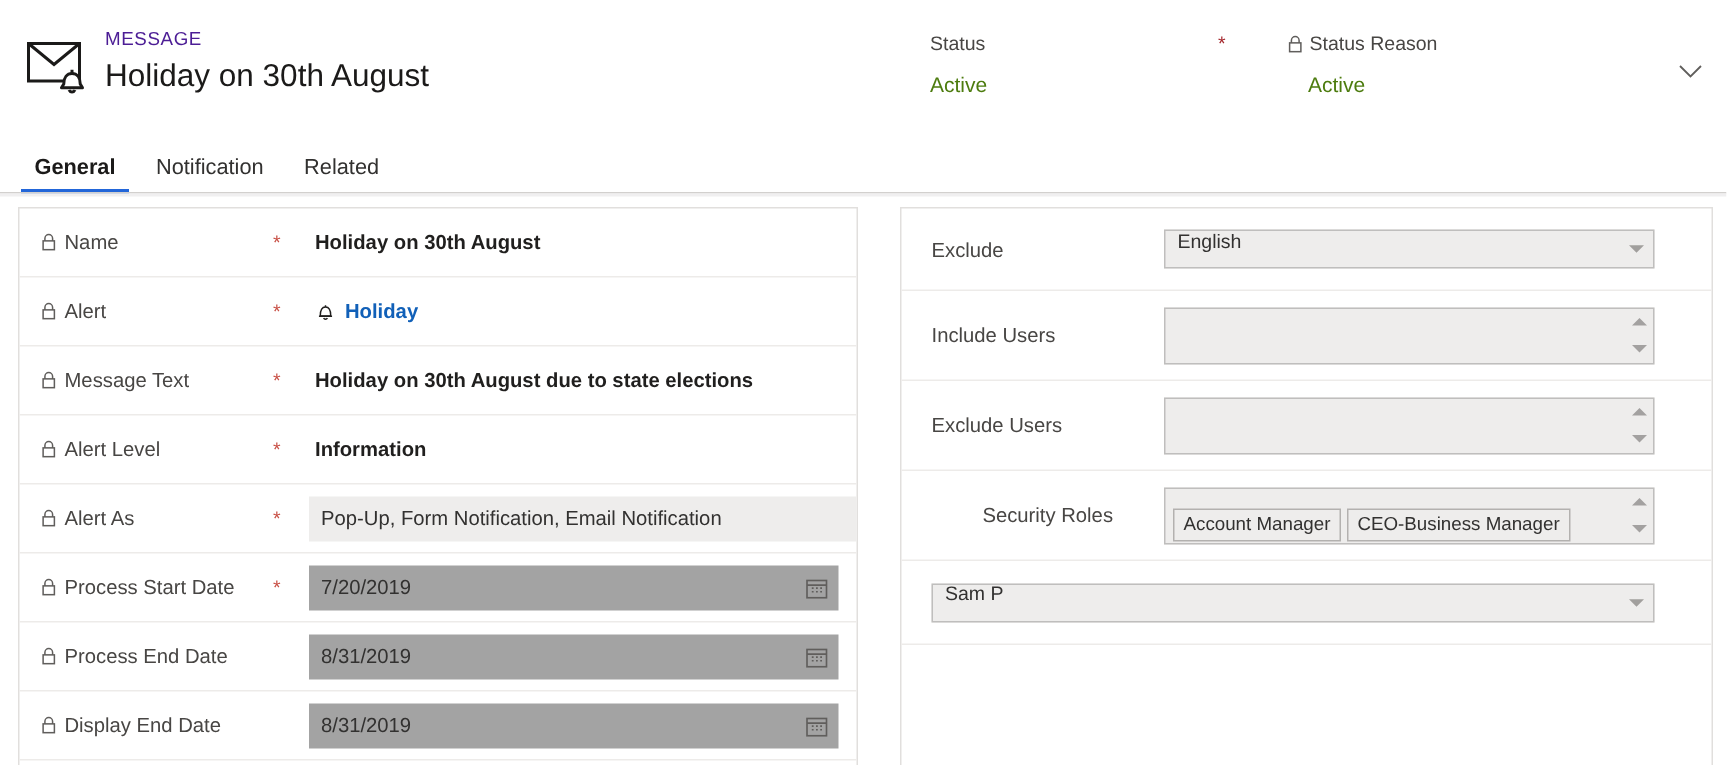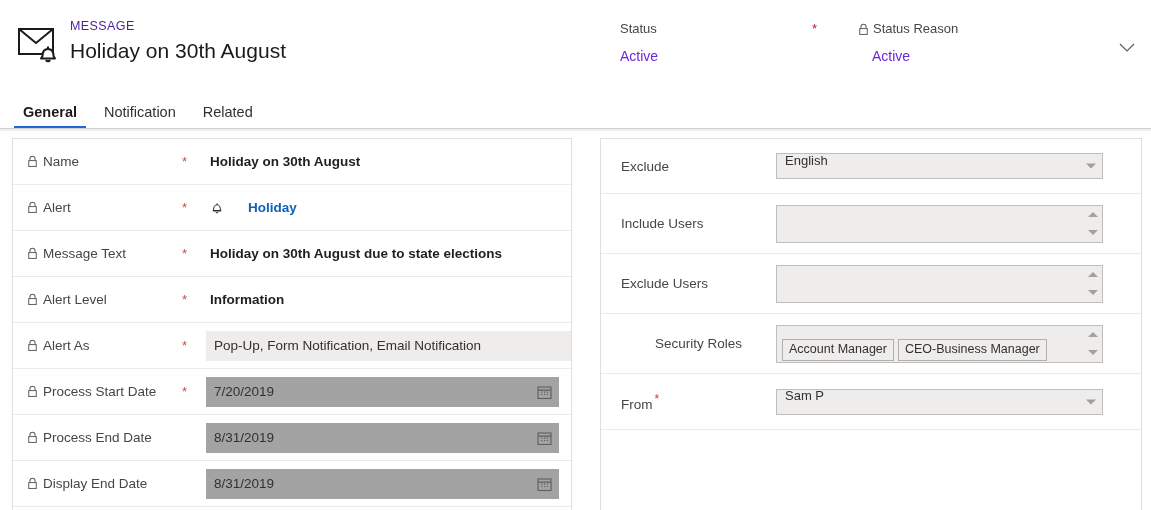--- a/index.html
+++ b/index.html
@@ -26,21 +26,21 @@
     font-size: 21px; color: #1b1a19; line-height: 30px;
     margin-top: 2px; font-weight: 400;
   }
 
   .hdr-field { position: absolute; top: 20px; }
   .hdr-label {
     font-size: 13px; color: #484644; line-height: 18px;
     display:flex; align-items:center; gap:4px;
   }
   .hdr-value {
-    font-size: 14px; color: #6d28d9; line-height: 20px; margin-top: 8px;
+    font-size: 14px; color: #4d7c0f; line-height: 20px; margin-top: 8px;
   }
   #hdr-status { left: 620px; width: 200px; }
   #hdr-status .hdr-value { padding-left: 0; }
   #hdr-reason { left: 858px; width: 220px; }
   #hdr-reason .hdr-value { padding-left: 14px; }
   .hdr-req {
     position: absolute; left: 812px; top: 22px;
     color: #a4262c; font-size: 13px; line-height: 13px;
   }
   .hdr-chevron {
@@ -94,21 +94,21 @@
   .req { color: #c84f45; font-size: 13px; line-height: 10px; }
   .req-inline { color: #d13438; font-size: 12px; vertical-align: super; margin-left: 2px; }
   .req-col { width: 24px; flex: 0 0 24px; text-align: left; }
 
   .val-plain {
     font-size: 13.5px; color: #201f1e; font-weight: 600;
     flex: 1; padding-left: 4px;
   }
   .val-link {
     font-size: 13.5px; color: #1160b8; font-weight: 600;
-    flex: 1; padding-left: 4px; display:flex; align-items:center; gap:24px;
+    flex: 1; padding-left: 4px; display:flex; align-items:center; gap:6px;
     cursor: pointer;
   }
 
   .val-box {
     flex: 1; height: 30px; background: #eeedec;
     display: flex; align-items: center;
     font-size: 13.5px; color: #323130; padding: 0 8px;
     margin-right: 0; box-sizing: border-box;
   }
   .val-box.date { background:#a3a3a3; margin-right: 12px; position: relative; }
@@ -435,23 +435,20 @@
             <span class="chip">CEO-Business Manager</span>
           </div>
           <span class="spin">
             <i class="up"></i>
             <i class="down"></i>
           </span>
         </div>
       </div>
 
       <div class="rrow" style="height:55px;">
-        <div class="rlabel">
-          <span>From</span><span class="req-inline">*</span>
-        </div>
         <div class="ctrl">
           <div class="sel">Sam P</div>
           <span class="sel-arrow"></span>
         </div>
       </div>
     </div>
 
   </div>
 </div>
 

